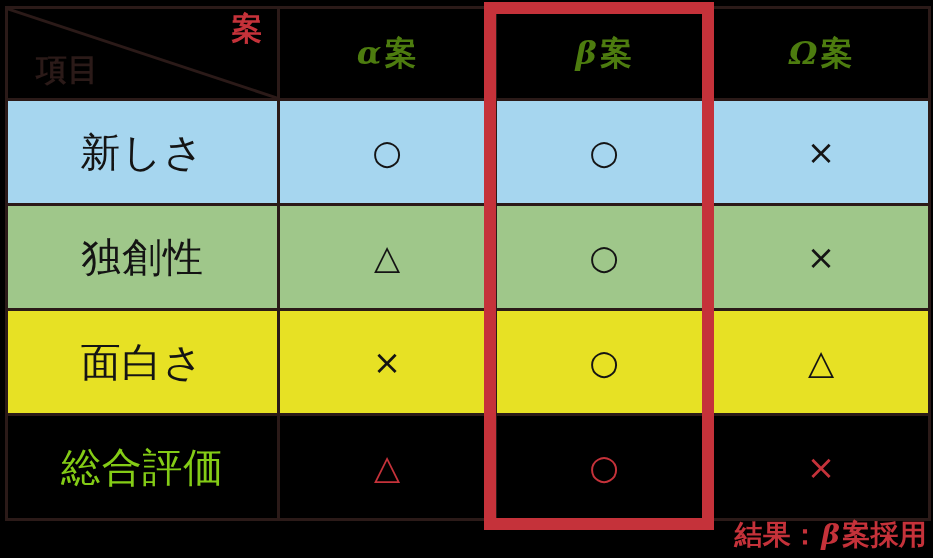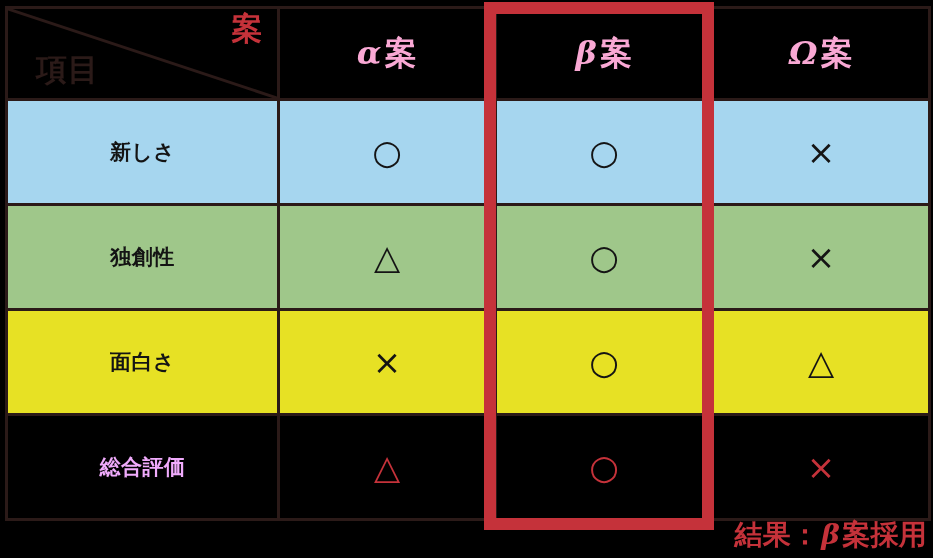--- a/index.html
+++ b/index.html
@@ -82,57 +82,57 @@
     bottom: 12px;
     font-size: 31px;
     font-weight: 700;
     color: #2b1a18;
     letter-spacing: 0.02em;
     line-height: 1.1;
   }
 
   th.opt-head {
     background: #000000;
-    color: #f9a8d4;
+    color: #4d7c0f;
     font-size: 32px;
     font-weight: 700;
     letter-spacing: 0.01em;
   }
   th.opt-head .greek {
     font-style: italic;
     font-family: "DejaVu Serif", "Liberation Serif", serif;
     font-weight: 700;
     padding-right: 3px;
   }
 
   
   tr.data-row { height: 70px; }
 
   td.row-label {
     text-align: left;
-    font-size: 21px;
-    font-weight: 700;
+    font-size: 40px;
+    font-weight: 400;
     color: #141414;
     padding-left: 28px;
     letter-spacing: 0.02em;
   }
   td.mark {
     font-size: 34px;
     color: #141414;
     font-family: "DejaVu Sans", "Liberation Sans", sans-serif;
     line-height: 1;
   }
 
   
   tr.total-row { height: 70px; }
   tr.total-row td {
     background: #000000;
   }
   tr.total-row td.row-label {
-    color: #f0abfc;
+    color: #84cc16;
   }
   tr.total-row td.mark {
     color: #c5323a;
   }
 
   
   .bg-0 { background: #a6d6ef; }
   .bg-1 { background: #e7e124; }
   .bg-2 { background: #9fc78a; }
   .bg-3 { background: #eeab1f; }

